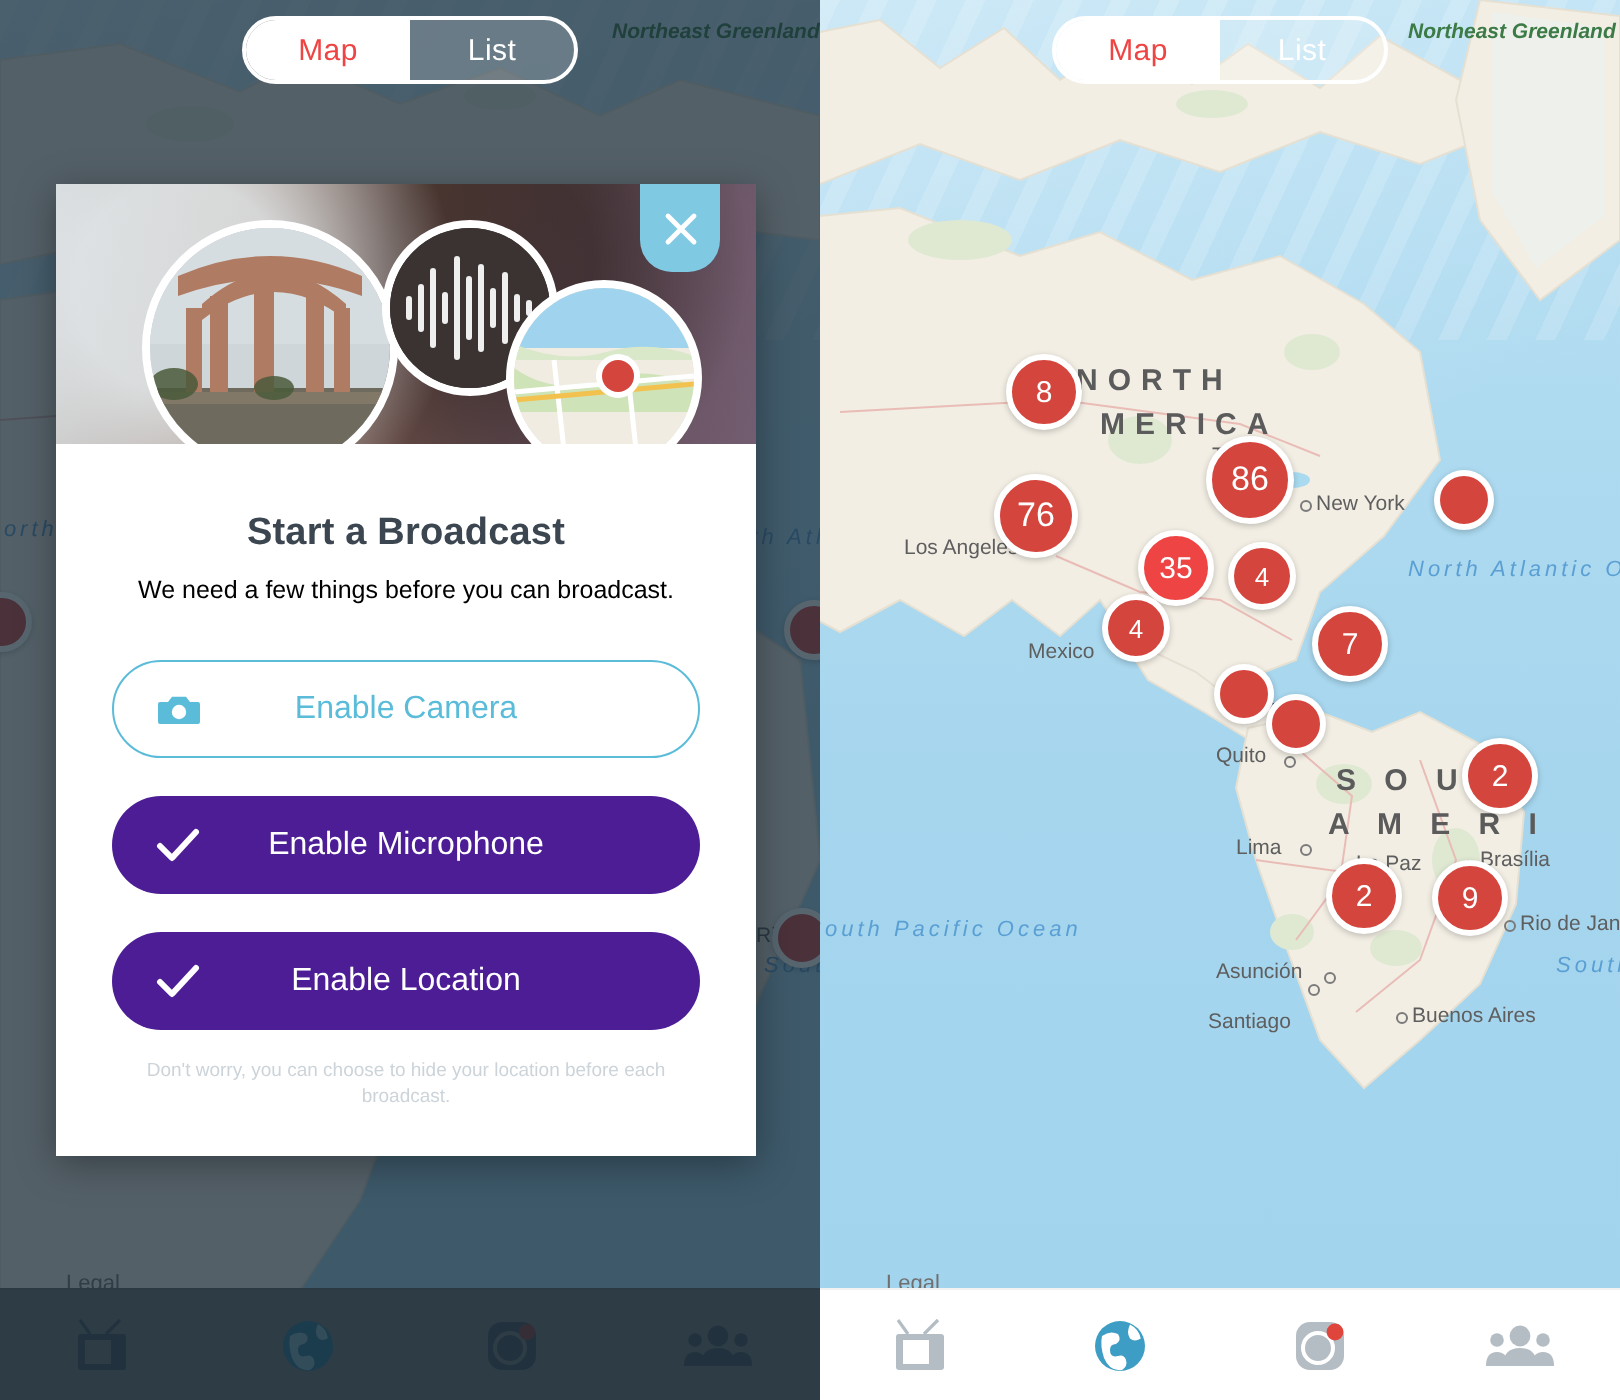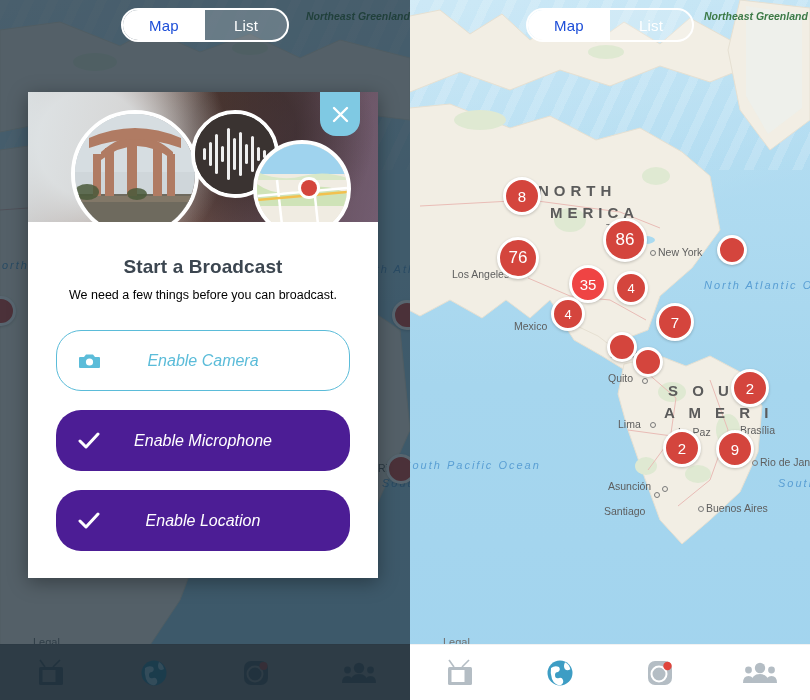--- a/index.html
+++ b/index.html
@@ -51,21 +51,21 @@
   
   .segwrap{ position:absolute; top:8px; left:50%; transform:translateX(-50%); z-index:30; }
   .segment{
     display:flex; border:2px solid #ffffff; border-radius:20px; overflow:hidden;
     height:34px; width:168px; background:rgba(255,255,255,0.18);
   }
   .seg-btn{
     flex:1; display:flex; align-items:center; justify-content:center;
     font-size:15px; color:#ffffff; cursor:pointer; letter-spacing:.2px;
   }
-  .seg-btn.active{ background:#ffffff; color:#1d4ed8; }
+  .seg-btn.active{ background:#ffffff; color:#ef4444; }
 
   
   .legal{
     position:absolute; left:33px; bottom:52px; font-size:11px; color:#6f6f6f;
     text-decoration:underline; cursor:pointer; z-index:20;
   }
 
   
   .tabbar{
     position:absolute; left:0; bottom:0; width:100%; height:56px;
@@ -105,22 +105,22 @@
     background:#7fc9e3; border-radius:0 0 16px 16px;
     display:flex; align-items:center; justify-content:center; cursor:pointer; z-index:6;
   }
 
   .modal-body{ padding:34px 26px 0; text-align:center; }
   .m-title{ font-size:19px; font-weight:700; color:#3c4650; letter-spacing:.1px; }
   .m-sub{ margin-top:9px; font-size:12.5px; color:#000000; line-height:17px; }
 
   .btns{ margin-top:26px; display:flex; flex-direction:column; gap:19px; padding:0 2px;}
   .pbtn{
-    position:relative; height:61px; border-radius:25px; display:flex;
-    align-items:center; justify-content:center; font-size:16px; cursor:pointer;font-style:italic;
+    position:relative; height:49px; border-radius:25px; display:flex;
+    align-items:center; justify-content:center; font-size:16px; cursor:pointer;
   }
   .pbtn.outline{ border:1.5px solid #5bbcd9; color:#5bbcd9; background:#fff; }
   .pbtn.filled{ background:#4c1d95; color:#ffffff; }
   .pbtn .lead{ position:absolute; left:22px; display:flex; align-items:center; }
 
   .m-foot{ margin-top:14px; text-align:center; font-size:9.5px; color:#ccd4da; line-height:13px; }
 </style>
 </head>
 <body>
 
@@ -271,20 +271,21 @@
           <div class="pbtn filled">
             <span class="lead">
               <svg width="22" height="18" viewBox="0 0 22 18">
                 <path d="M2,9 L8,15 L20,2" stroke="#ffffff" stroke-width="3" fill="none" stroke-linecap="round" stroke-linejoin="round"></path>
               </svg>
             </span>
             <span>Enable Location</span>
           </div>
         </div>
 
+        <div class="m-foot">Don't worry, you can choose to hide your location before each broadcast.</div>
       </div>
     </div>
 
     <div class="tabbar" style="background:#6b6b6b;">
       <div class="tab">
         <svg width="30" height="28" viewBox="0 0 30 28">
           <g stroke="#3f4a50" stroke-width="1.6" fill="none">
               <path d="M9,8 L4,1"></path>
               <path d="M17,8 L24,1"></path>
             </g>

